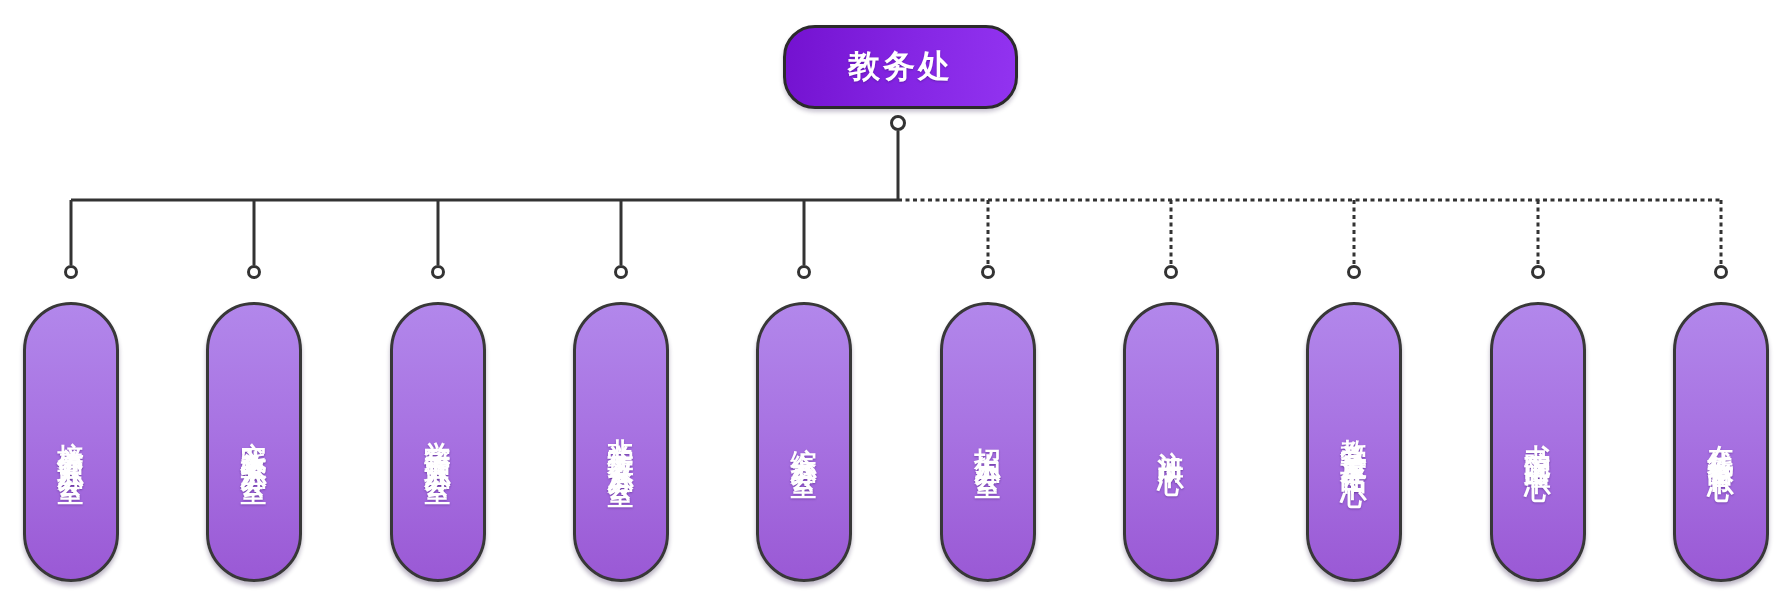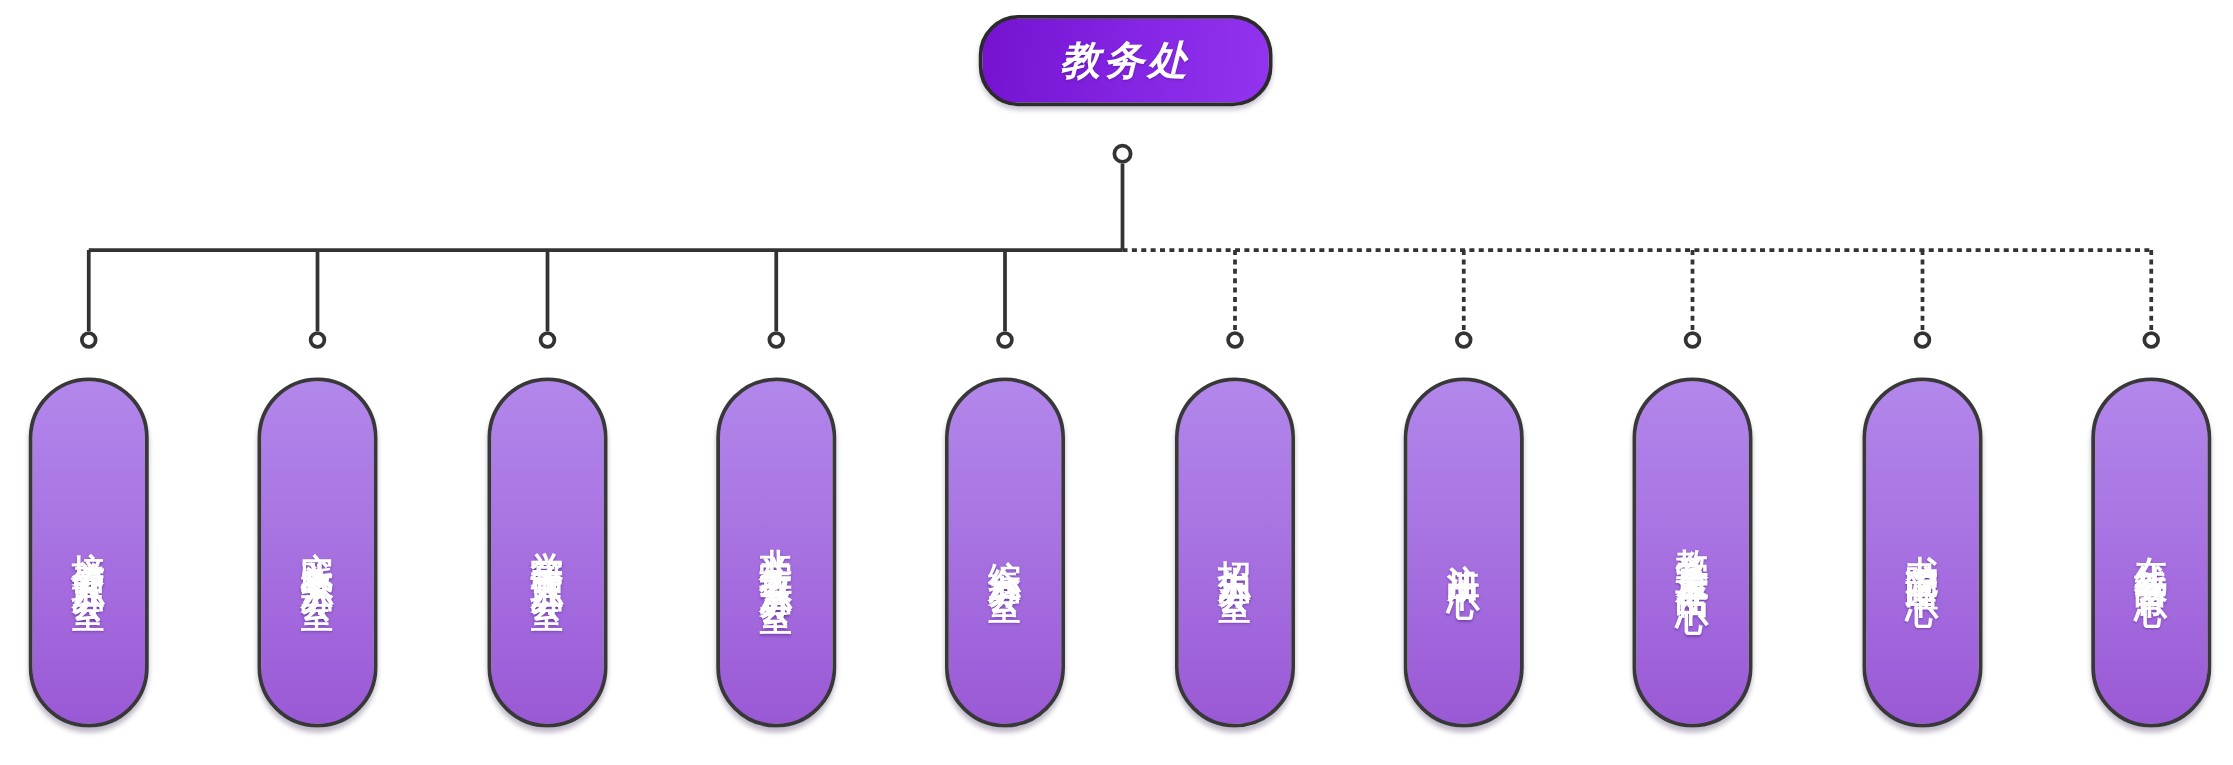--- a/index.html
+++ b/index.html
@@ -30,33 +30,32 @@
     stroke-dasharray: 4 3.5;
   }
   .dot {
     fill: #ffffff;
     stroke: #333333;
     stroke-width: 3;
   }
   .root-node {
     position: absolute;
     left: 783px;
-    top: 12px;
+    top: 25px;
     width: 235px;
-    height: 73px;
+    height: 84px;
     box-sizing: border-box;
     border: 3.5px solid #2b2b2b;
     border-radius: 32px;
     background: linear-gradient(95deg, #7412d0 0%, #8526e4 55%, #9233f0 100%);
     display: flex;
     align-items: center;
     justify-content: center;
     box-shadow: 0 3px 4px rgba(40, 20, 70, 0.25);
     cursor: pointer;
-    font-style: italic;
   }
   .root-node .label {
     color: #ffffff;
     font-size: 32px;
     font-weight: bold;
     letter-spacing: 3px;
     text-shadow: 0 1px 2px rgba(60, 20, 110, 0.45);
     white-space: nowrap;
   }
   .child-node {

